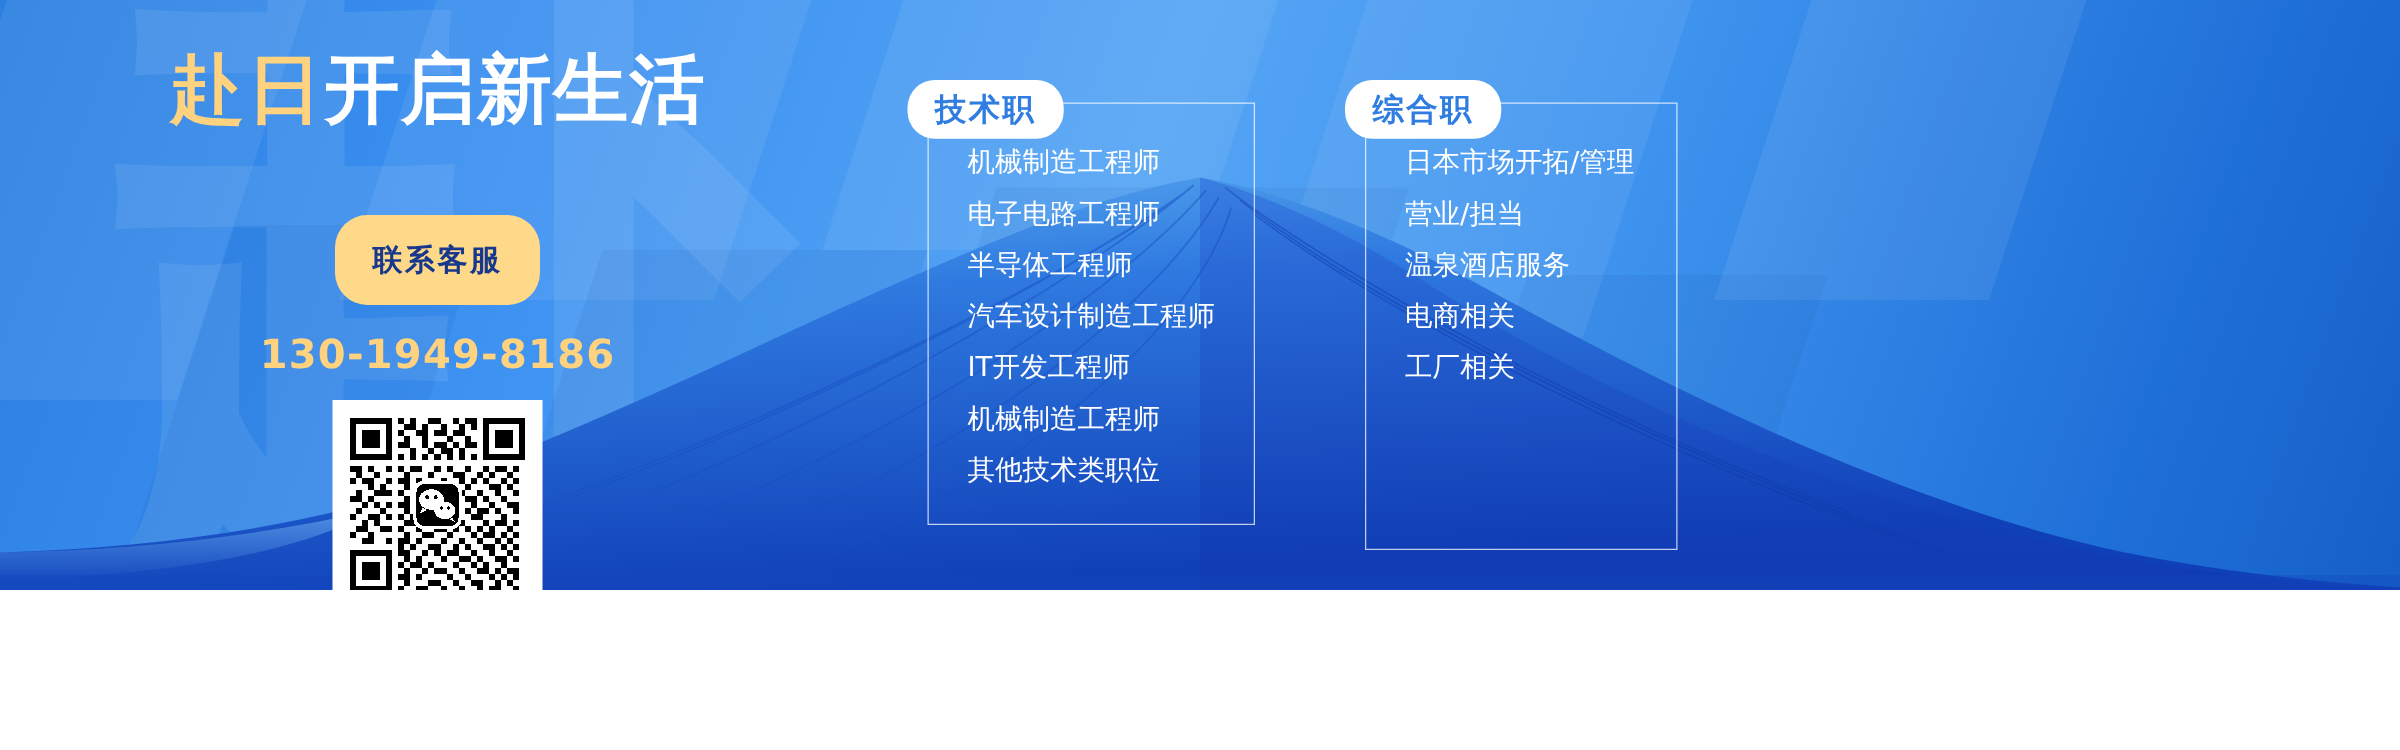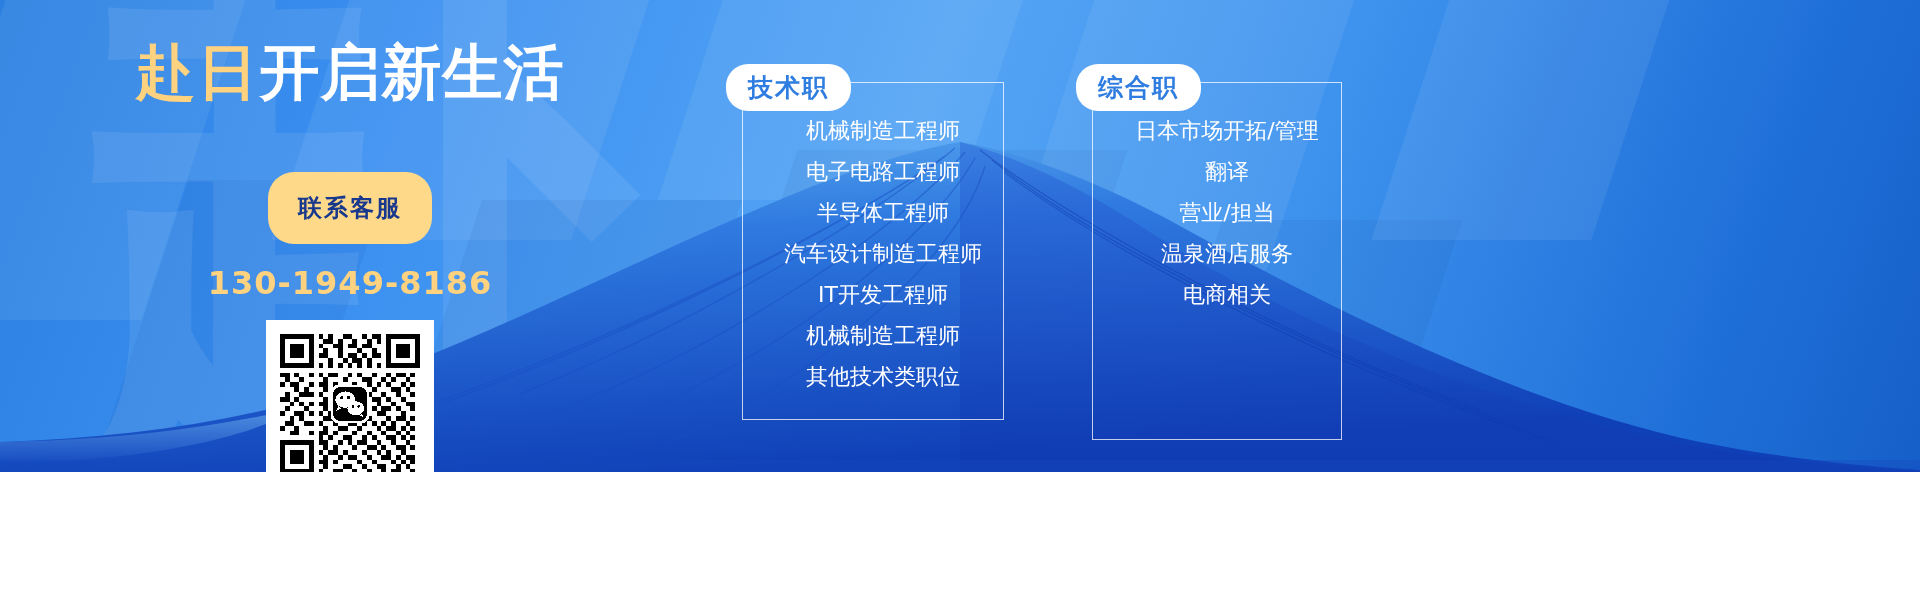--- a/index.html
+++ b/index.html
@@ -62,21 +62,21 @@
   .qr-wrap{
     margin-top:18px;
     width:140px;height:140px;background:#ffffff;padding:14px;
     box-sizing:content-box;
     display:flex;align-items:center;justify-content:center;
     position:relative;
   }
   .qr-wrap svg{display:block;}
 
   
-  .col{position:absolute;top:64px;text-align:center;}
+  .col{position:absolute;top:64px;}
   .col-tech{left:742px;width:262px;}
   .col-general{left:1092px;width:250px;}
 
   .col-frame{
     position:absolute;top:18px;left:0;right:0;bottom:0;
     border:1px solid rgba(255,255,255,0.75);
     border-top-color:rgba(255,255,255,0.75);
   }
   .col-tech .col-frame{height:336px;}
   .col-general .col-frame{height:356px;}
@@ -85,21 +85,21 @@
     position:absolute;left:-16px;top:0;z-index:3;
     background:#ffffff;color:#2f7de0;
     font-size:25px;font-weight:700;letter-spacing:2px;
     padding:7px 22px;border-radius:22px;
     font-family:"DejaVu Sans","Liberation Sans",sans-serif;
     white-space:nowrap;
   }
 
   .job-list{
     position:relative;z-index:1;
-    list-style:none;margin:0;padding:56px 0 0 20px;
+    list-style:none;margin:0;padding:56px 0 0 32px;
   }
   .job-list li{
     color:#ffffff;font-size:22px;line-height:1;
     margin-bottom:19px;white-space:nowrap;
     font-family:"DejaVu Sans","Liberation Sans",sans-serif;
   }
   .col-general .job-list li{margin-bottom:19px;}
 </style>
 </head>
 <body>
@@ -423,20 +423,20 @@
       <li>机械制造工程师</li>
       <li>其他技术类职位</li>
     </ul>
   </div>
 
   <div class="col col-general">
     <div class="col-frame"></div>
     <div class="badge">综合职</div>
     <ul class="job-list">
       <li>日本市场开拓/管理</li>
-      <li>翻译</li>
       <li>营业/担当</li>
       <li>温泉酒店服务</li>
       <li>电商相关</li>
+      <li>工厂相关</li>
     </ul>
   </div>
 
 </div>
 
 </body></html>

